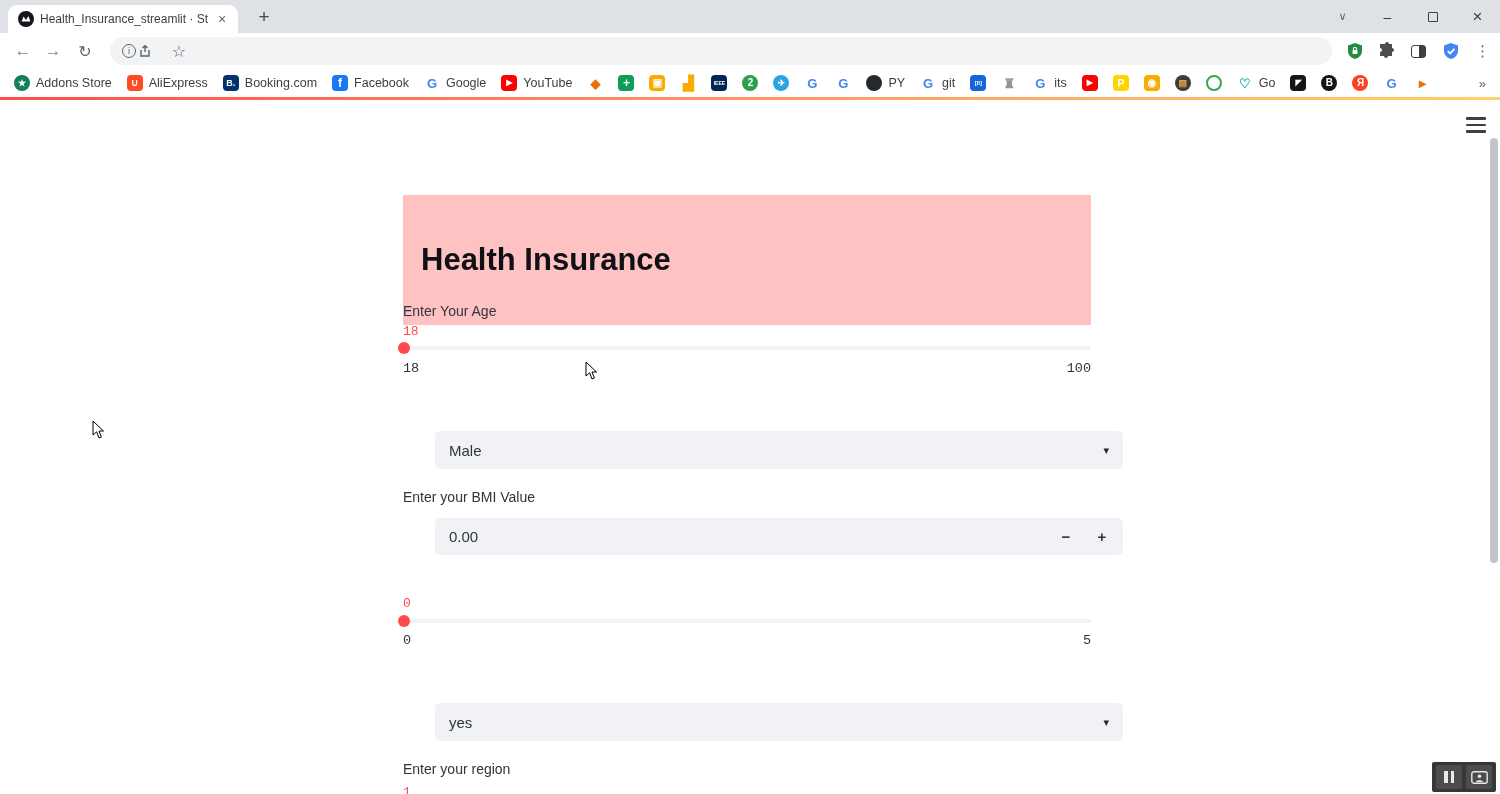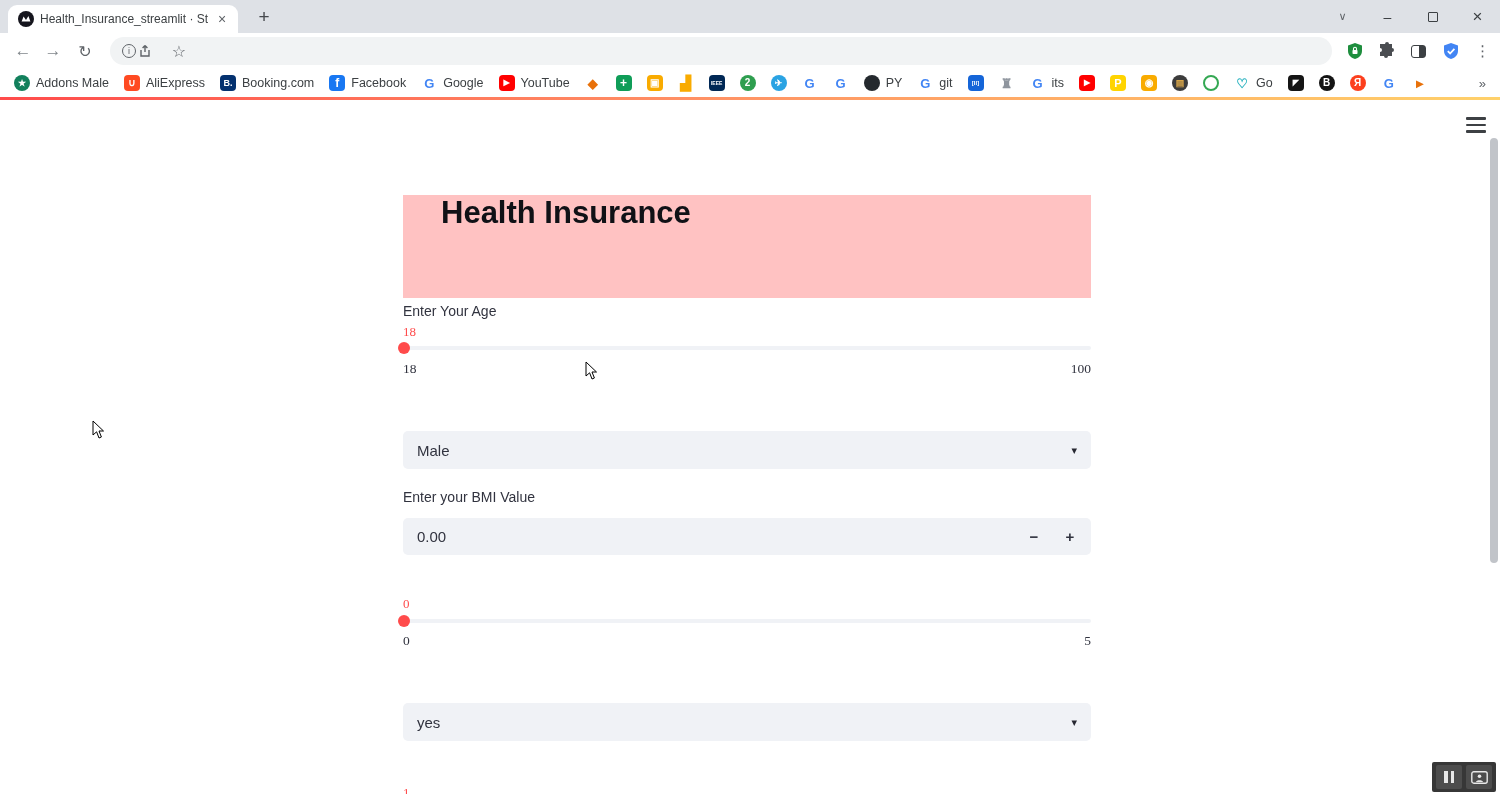--- a/index.html
+++ b/index.html
@@ -59,33 +59,33 @@
   .page { position:absolute; left:0; top:100px; width:1500px; height:694px; background:#fff; }
   .hamburger { position:absolute; left:1466px; top:117px; width:20px; height:16px;
                display:flex; flex-direction:column; justify-content:space-between; }
   .hamburger span { display:block; height:2.6px; background:#3d4044; border-radius:1px; }
   .scroll-thumb { position:absolute; left:1490px; top:138px; width:8px; height:425px;
                   background:#c1c4c9; border-radius:4px; }
 
   .app-col { position:absolute; left:403px; top:195px; width:688px; height:599px; }
   .abs { position:absolute; left:0; width:688px; }
 
-  .hdr-box { top:0; height:103px; background:var(--header_bg); display:flex; align-items:flex-start;padding-left:20px; }
+  .hdr-box { top:0; height:130px; background:var(--header_bg); display:flex; align-items:center; }
   .hdr-box h1 { padding-left:18px; font-size:31px; font-weight:700; color:#101116; letter-spacing:0; }
 
   .st-label { font-size:14px; color:#31333f; }
-  .mono { font-family:Liberation Serif, serif; }
+  .mono { font-family:Liberation Mono, monospace; }
   .sl-value { font-size:13px; color:var(--primary); }
   .sl-track { height:4px; background:var(--widget_bg); border-radius:2px; position:absolute; }
   .sl-thumb { position:absolute; left:-5px; top:-4px; width:12px; height:12px; border-radius:50%;
               background:var(--primary); }
   .sl-ticks { display:flex; justify-content:space-between; font-size:13.5px; color:#31333f; }
 
   .st-select, .st-number { height:38px; background:var(--widget_bg); border-radius:5px;
-              display:flex; align-items:center; padding:0 14px; font-size:15px; color:#31333f; }
+              display:flex; align-items:center; padding:0 14px; font-size:15px; color:#31333f;margin-left:32px; }
   .st-select .caret { margin-left:auto; font-size:11px; color:#262730; }
   .st-number { height:37px; }
   .st-number .nbtns { margin-left:auto; display:flex; gap:22px; font-weight:bold; color:#31333f;
                       font-size:15px; }
   .nbtn { width:14px; text-align:center; }
 
   .cursor { position:absolute; width:13px; height:20px; }
 
   .recorder { position:absolute; left:1432px; top:762px; width:64px; height:30px; background:#373737;
               border-radius:2px; display:flex; align-items:center; justify-content:center; gap:4px; }
@@ -156,21 +156,21 @@
             <path d="M5.8 9.2 L8.1 11.5 L12.4 6.8" fill="none" stroke="#fff" stroke-width="1.8"></path>
           </svg>
       </span>
       <span class="ext-ico kebab">⋮</span>
     </div>
   </div>
 
   <div class="bookmarks" id="bookmarks-bar">
     <div class="bm">
       <span class="bm-icon" style="color: rgb(255, 255, 255); font-size: 9px; background: rgb(18, 128, 92); border-radius: 50%;">★</span>
-      <span class="bm-label">Addons Male</span>
+      <span class="bm-label">Addons Store</span>
     </div>
 
     <div class="bm">
       <span class="bm-icon" style="color: rgb(255, 255, 255); font-size: 10px; background: rgb(255, 74, 34); border-radius: 4px;">∪</span>
       <span class="bm-label">AliExpress</span>
     </div>
 
     <div class="bm">
       <span class="bm-icon" style="color: rgb(255, 255, 255); font-size: 9px; background: rgb(3, 49, 111); border-radius: 4px;">B.</span>
       <span class="bm-label">Booking.com</span>
@@ -364,20 +364,21 @@
     <div class="abs sl-ticks mono" style="top:438px">
       <span>0</span>
       <span>5</span>
     </div>
 
     <div class="abs st-select" style="top:508px">
       <span>yes</span>
       <span class="caret">▾</span>
     </div>
 
+    <div class="abs st-label" style="top:566px">Enter your region</div>
     <div class="abs sl-value mono" style="top:590px">1</div>
 
   </div>
 
   <svg class="cursor" style="left:585px; top:361px" viewBox="0 0 13 20">
     <path d="M1 1 L1 15 L4.6 11.8 L7 18 L9.4 17 L7 11 L11.5 11 Z" fill="#fff" stroke="#000" stroke-width="1"></path>
   </svg>
   <svg class="cursor" style="left:92px; top:420px" viewBox="0 0 13 20">
     <path d="M1 1 L1 15 L4.6 11.8 L7 18 L9.4 17 L7 11 L11.5 11 Z" fill="#fff" stroke="#000" stroke-width="1"></path>
   </svg>

